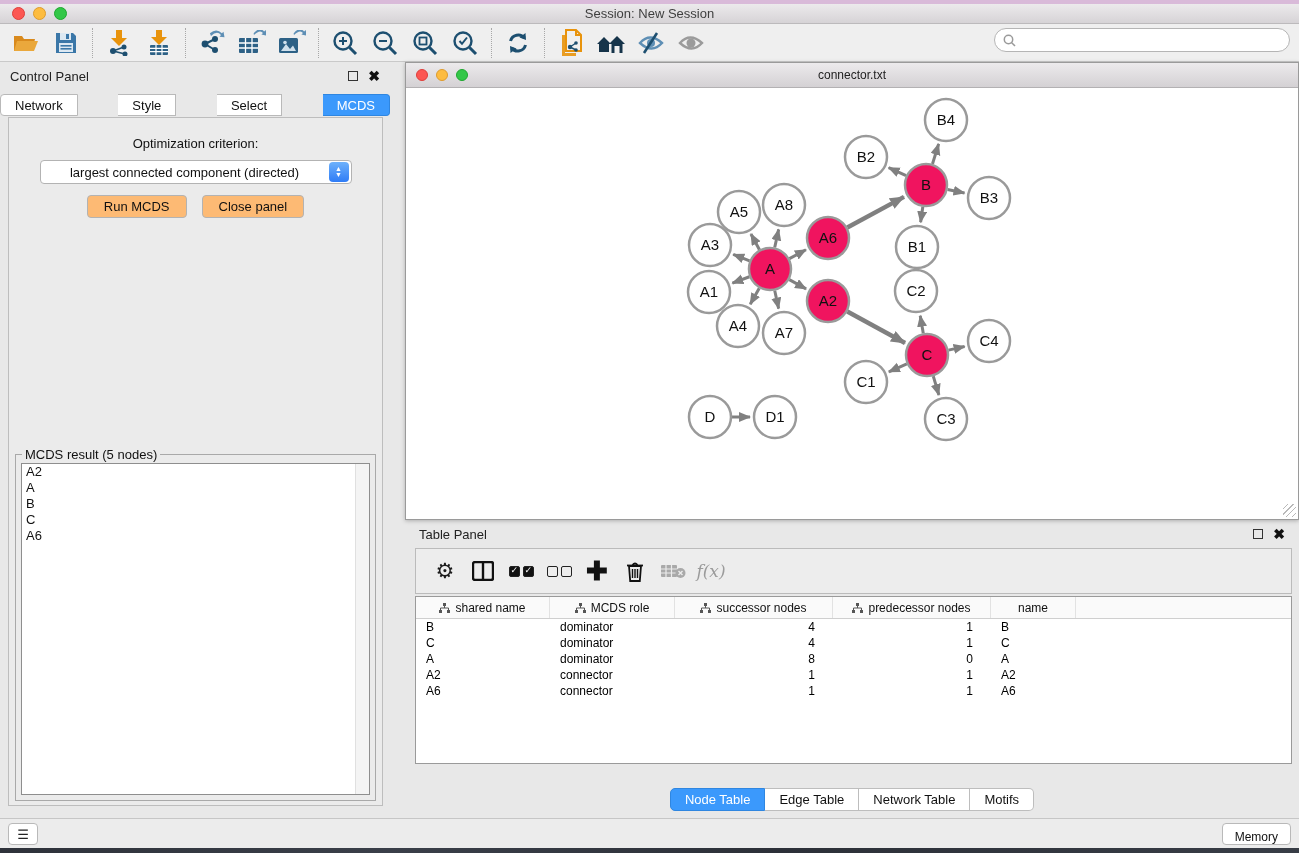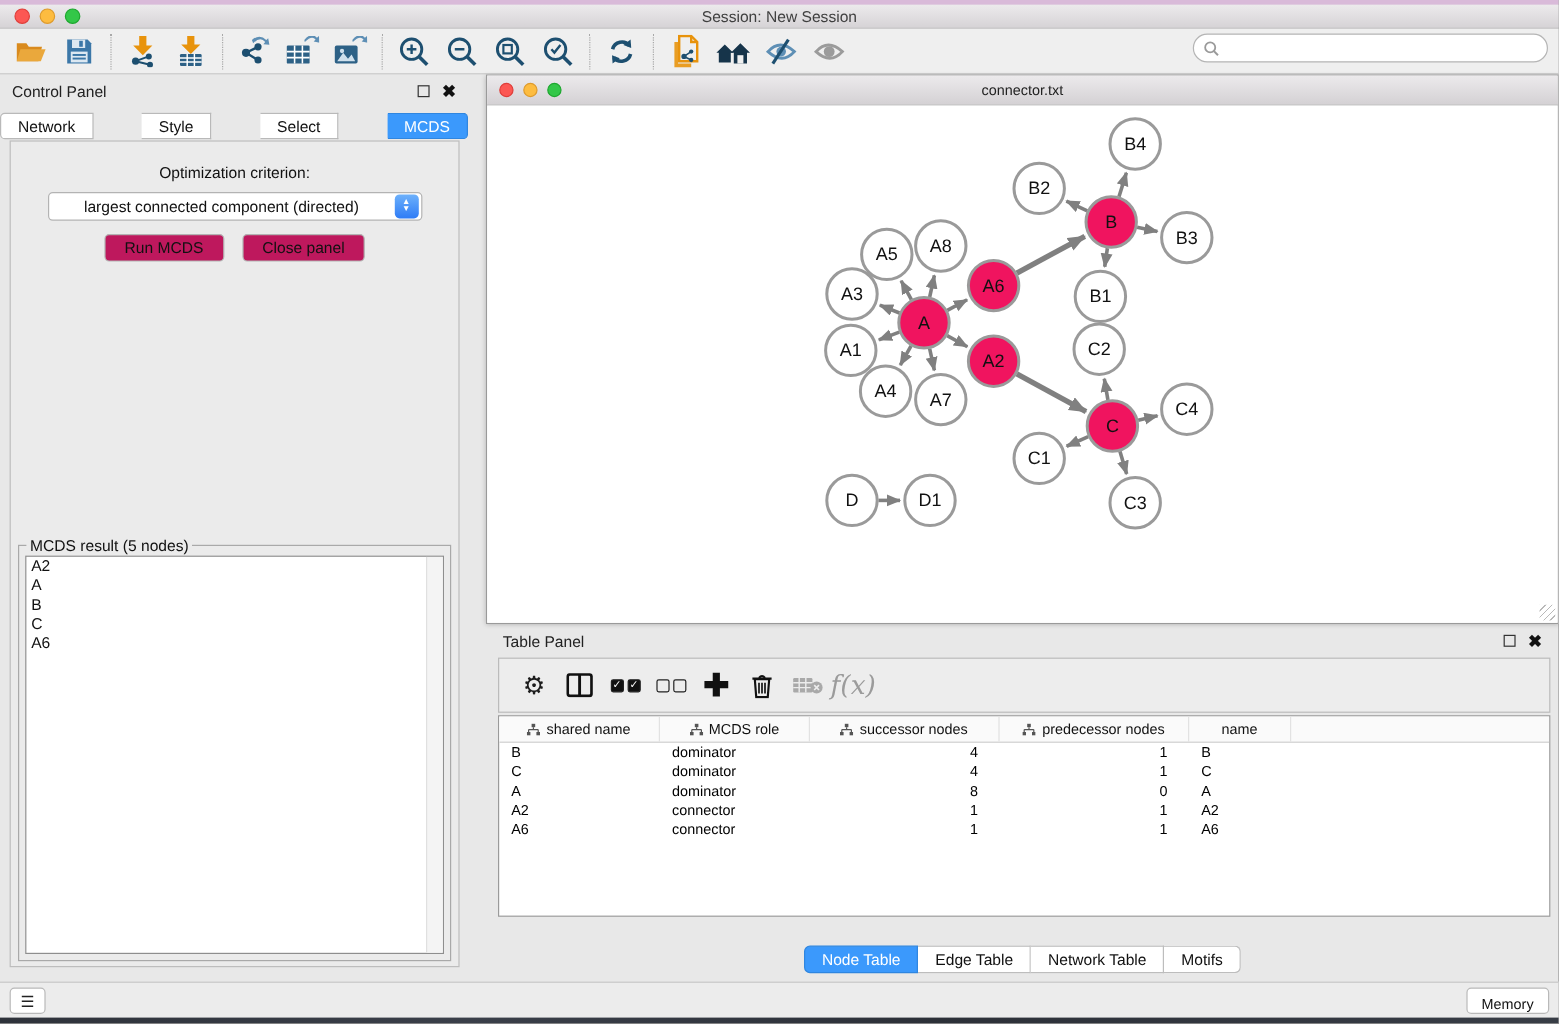--- a/index.html
+++ b/index.html
@@ -44,21 +44,21 @@
   .cp-body { position:absolute; left:8px; right:7px; top:55px; bottom:12px;
     background:#ebebeb; border:1px solid #bdbdbd; }
   .opt-label { text-align:center; font-size:13px; color:#111; margin-top:18px; }
   .dropdown { width:312px; height:24px; margin:9px auto 0; background:#fff;
     border:1px solid #b3b3b3; border-radius:4px; display:flex; align-items:center; position:relative; }
   .dropdown .val { flex:1; font-size:13px; padding-left:0; color:#111; white-space:nowrap;text-align:center; }
   .dd-step { width:20px; height:20px; margin-right:2px; border-radius:4px;
     background:linear-gradient(#6db1fb,#2f7cf6); display:flex; flex-direction:column;
     align-items:center; justify-content:center; color:#fff; font-size:7px; line-height:6px; }
   .btnrow { display:flex; justify-content:center; gap:15px; margin-top:11px; }
-  .mac-btn { background:#be185d; border:1px solid #b3b3b3; border-radius:4px; height:23px;
+  .mac-btn { background:#fdba74; border:1px solid #b3b3b3; border-radius:4px; height:23px;
     padding:0 16px; font-size:13px; color:#111; display:flex; align-items:center; }
   .result-box { position:absolute; left:6px; right:6px; top:336px; bottom:4px;
     border:1px solid #a9a9a9; }
   .result-legend { position:absolute; top:-8px; left:6px; background:#ebebeb;
     font-size:13px; color:#111; padding:0 3px; }
   .result-list { position:absolute; left:5px; right:5px; top:8px; bottom:5px;
     background:#fff; border:1px solid #8e8e8e; overflow:hidden; }
   .result-list::after { content:""; position:absolute; right:0; top:0; bottom:0; width:13px;
     background:#f4f4f4; border-left:1px solid #e0e0e0; }
   .result-item { font-size:13px; color:#111; line-height:16px; padding-left:4px; }
@@ -75,21 +75,21 @@
   .grip { position:absolute; right:2px; bottom:2px; width:13px; height:13px;
     background:repeating-linear-gradient(135deg, transparent 0 3px, #b9b9b9 3px 4px); }
 
   
   .tpanel { position:absolute; left:405px; top:520px; width:894px; height:298px; }
   .tp-toolbar { position:absolute; left:10px; top:28px; width:877px; height:46px;
     background:#ededed; border:1px solid #bbb; display:flex; align-items:center; padding-left:10px; }
   .tp-ico { width:38px; height:36px; display:flex; align-items:center; justify-content:center; }
   .gear { font-size:21px; color:#1c1c1c; }
   .plus { font-size:26px; font-weight:bold; color:#111; line-height:20px; }
-  .fx { font-family:"DejaVu Serif", serif; font-style:italic; font-size:22px; color:#9b9b9b; }
+  .fx { font-family:"DejaVu Serif", serif; font-style:italic; font-size:17px; color:#9b9b9b; }
   .chkpair { display:flex; gap:3px; }
   .chk { width:11px; height:11px; border:1.5px solid #222; border-radius:2px; }
   .chk.filled { background:#111; position:relative; }
   .chk.filled::after { content:"✓"; color:#fff; font-size:9px; position:absolute; left:1px; top:-2px; }
   .table-box { position:absolute; left:10px; top:76px; width:877px; height:168px;
     background:#fff; border:1px solid #9a9a9a; overflow:hidden; }
   .thead { display:flex; height:22px; background:#fafafa; border-bottom:1px solid #cfcfcf; }
   .th { display:flex; align-items:center; justify-content:center; gap:5px;
     font-size:12px; color:#111; border-right:1px solid #e2e2e2; }
   .trow { display:flex; height:16px; }

